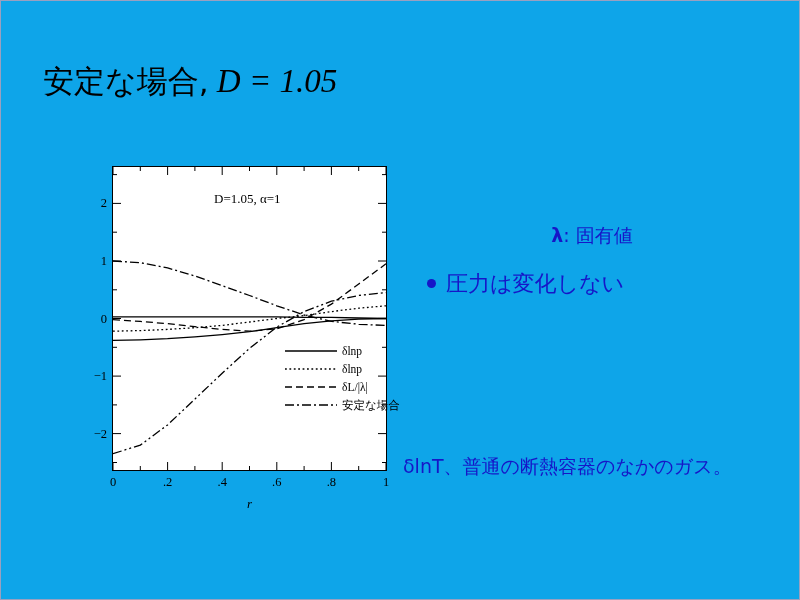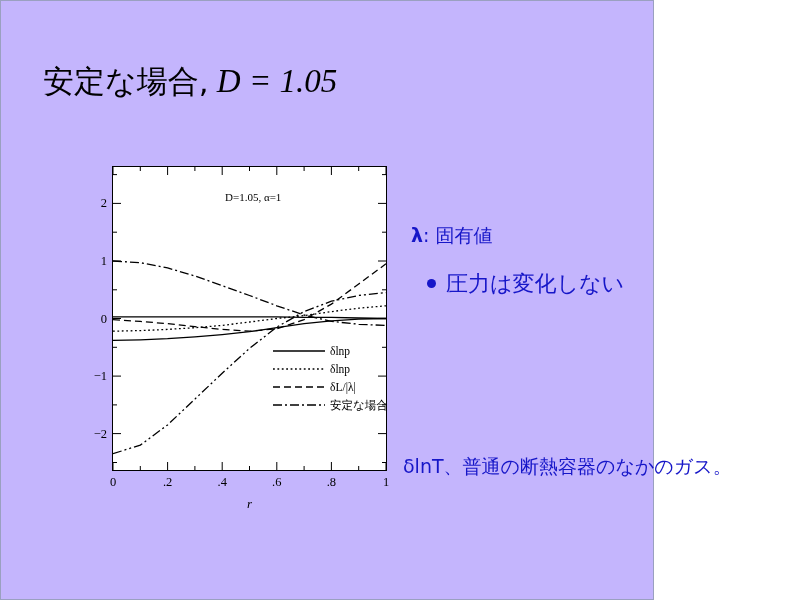--- a/index.html
+++ b/index.html
@@ -8,25 +8,25 @@
   }
   body {
     width: 800px;
     height: 600px;
     background: #ffffff;
     font-family: "Liberation Serif", serif;
     overflow: hidden;
   }
   #slide {
     position: relative;
-    width: 654px;
+    width: 800px;
     height: 600px;
     border: 1px solid #9aa0c0;
     box-sizing: border-box;
-    background: #c4b5fd;
+    background: #0ea5e9;
   }
   
   #title {
     position: absolute;
     left: 42px;
     top: 60px;
     font-size: 33px;
     color: #000000;
     white-space: nowrap;
     font-family: "Liberation Serif", serif;
@@ -83,31 +83,31 @@
     top: 340px;
     width: 275px;
     text-align: center;
     font-size: 13px;
     font-style: italic;
     font-family: "Liberation Serif", serif;
     color: #000;
   }
   #plot-annotation {
     position: absolute;
-    left: 112px;
+    left: 101px;
     top: 24px;
-    font-size: 11px;
+    font-size: 13px;
     font-family: "Liberation Serif", serif;
     color: #000;
     white-space: nowrap;
   }
   
   #legend {
     position: absolute;
-    left: 160px;
+    left: 172px;
     top: 175px;
     width: 118px;
   }
   .legend-row {
     display: flex;
     align-items: center;
     height: 18px;
   }
   .legend-line {
     width: 52px;
@@ -127,20 +127,21 @@
     left: 402px;
     top: 222px;
     width: 370px;
     color: #1616c8;
     font-family: "DejaVu Sans", sans-serif;
   }
   #lambda-line {
     font-size: 19px;
     color: #1616c8;
     margin-left: 8px;
+    text-align: center;
   }
   #lambda-line .lam {
     font-weight: bold;
     font-family: "DejaVu Sans", sans-serif;
   }
   .bullet-row {
     display: flex;
     align-items: flex-start;
     margin-top: 22px;
     margin-left: 24px;

